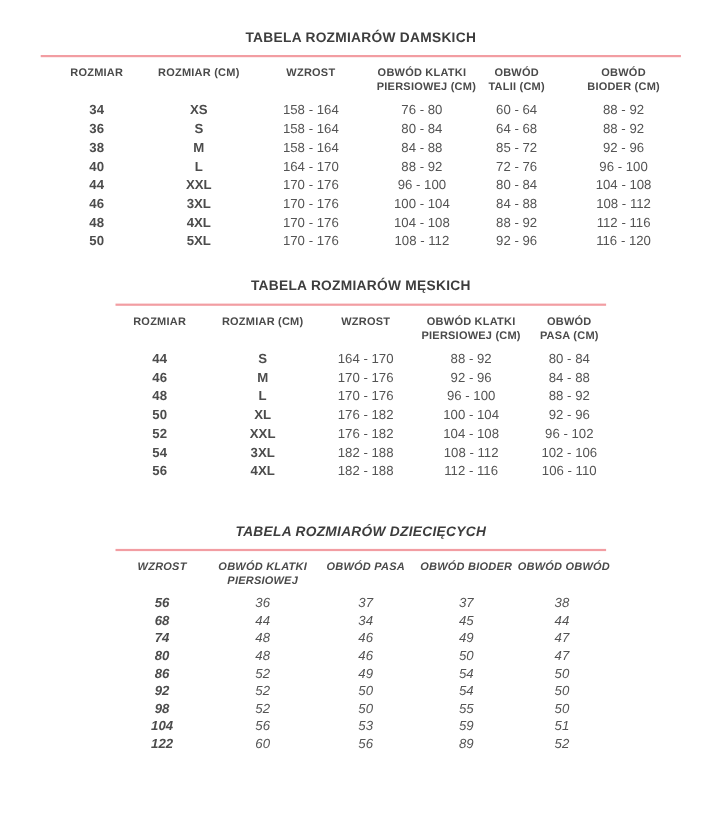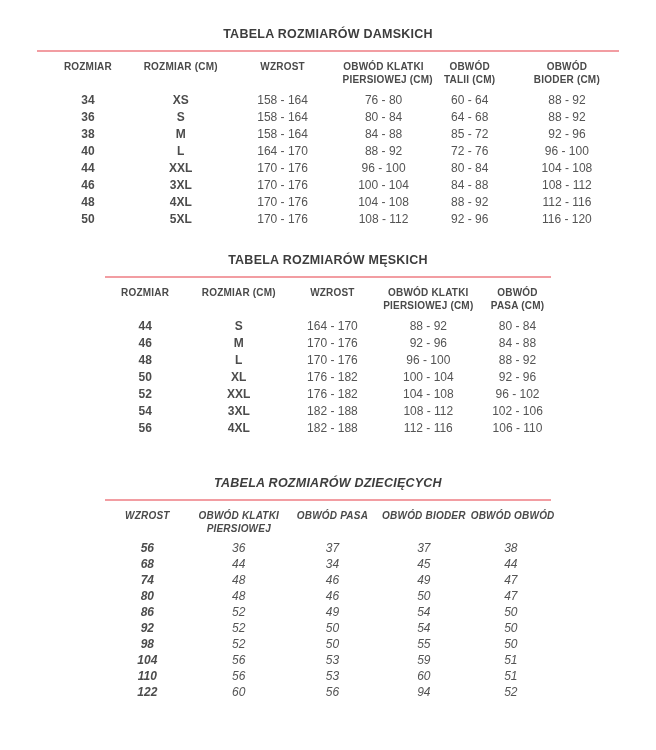--- a/index.html
+++ b/index.html
@@ -317,30 +317,23 @@
             <td>50</td>
           </tr>
           <tr>
             <td>104</td>
             <td>56</td>
             <td>53</td>
             <td>59</td>
             <td>51</td>
           </tr>
           <tr>
-            <td>110</td>
-            <td>56</td>
-            <td>53</td>
-            <td>60</td>
-            <td>51</td>
-          </tr>
-          <tr>
             <td>122</td>
             <td>60</td>
             <td>56</td>
-            <td>94</td>
+            <td>89</td>
             <td>52</td>
           </tr>
         </tbody>
     </table>
   </section>
 
 </div>
 
 </body></html>

